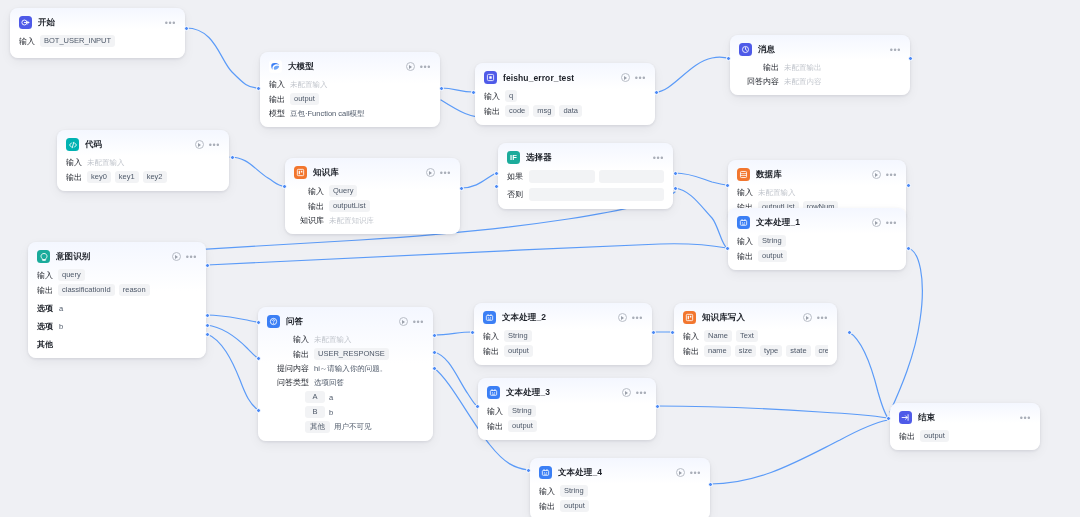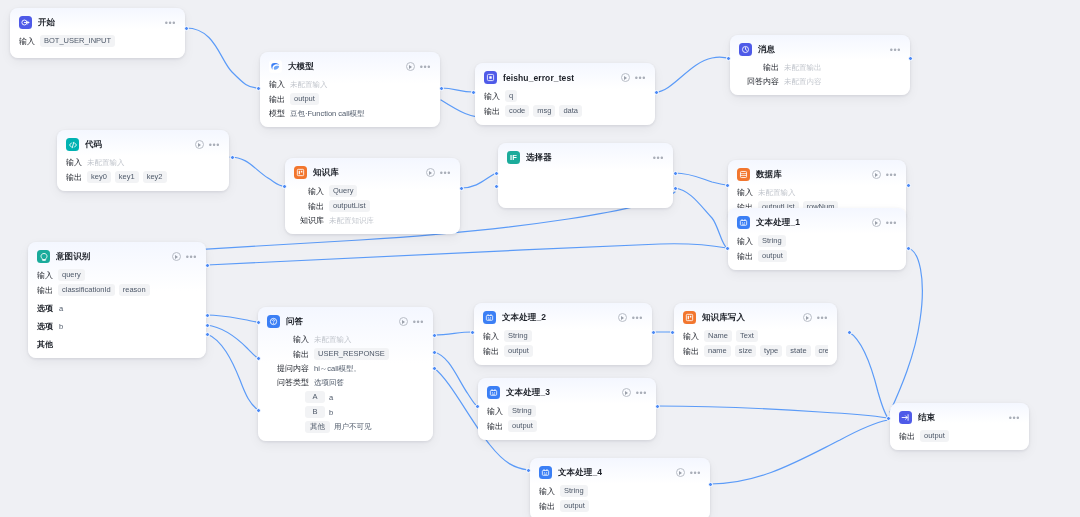--- a/index.html
+++ b/index.html
@@ -297,20 +297,35 @@
       <div class="node tinted" style="left: 498px; top: 143px; width: 175px; min-height: 65px;">
         <div class="nhead">
           <span class="nicon" style="background: rgb(26, 171, 155);">
             <span style="font-size:7.5px;font-weight:bold;color:#fff;letter-spacing:.2px;">IF</span>
           </span>
           <span class="ntitle">选择器</span>
           <span class="nhead-right">
             <span class="dots">•••</span>
           </span>
         </div>
+        <div class="nbody">
+          <div class="sel-row">
+            <span class="rlabel">如果</span>
+            <span class="sel-fields">
+              <span class="sel-field"></span>
+              <span class="sel-field"></span>
+            </span>
+          </div>
+          <div class="sel-row">
+            <span class="rlabel">否则</span>
+            <span class="sel-fields">
+              <span class="sel-field wide"></span>
+            </span>
+          </div>
+        </div>
       </div>
       <div class="node tinted" style="left: 728px; top: 160px; width: 178px; min-height: 52px;">
         <div class="nhead">
           <span class="nicon" style="background: rgb(242, 118, 46);">
             <svg width="9" height="9" viewBox="0 0 16 16">
               <rect x="2.6" y="2.6" width="10.8" height="10.8" rx="1.6" fill="none" stroke="#fff" stroke-width="1.5"></rect>
               <path d="M2.6 6.4 H13.4 M2.6 9.7 H13.4" stroke="#fff" stroke-width="1.3"></path>
             </svg>
           </span>
           <span class="ntitle">数据库</span>
@@ -435,21 +450,21 @@
             <span class="muted">未配置输入</span>
           </div>
           <div class="row">
             <span class="rlabel w-right" style="width: 42px;">输出</span>
             <span class="tags">
               <span class="tag">USER_RESPONSE</span>
             </span>
           </div>
           <div class="row">
             <span class="rlabel w-right" style="width: 42px;">提问内容</span>
-            <span class="plain">hi～call模型。</span>
+            <span class="plain">hi～请输入你的问题。</span>
           </div>
           <div class="row">
             <span class="rlabel w-right" style="width: 42px;">问答类型</span>
             <span class="plain">选项回答</span>
           </div>
           <div class="opt-row">
             <span class="opt-key">A</span>
             <span class="opt-val">a</span>
           </div>
           <div class="opt-row">
@@ -594,21 +609,21 @@
             </span>
           </div>
           <div class="row">
             <span class="rlabel">输出</span>
             <span class="tags">
               <span class="tag">output</span>
             </span>
           </div>
         </div>
       </div>
-      <div class="node tinted" style="left: 890px; top: 403px; width: 139px; min-height: 46px;">
+      <div class="node tinted" style="left: 890px; top: 403px; width: 150px; min-height: 46px;">
         <div class="nhead">
           <span class="nicon" style="background: rgb(78, 90, 232);">
             <svg width="9" height="9" viewBox="0 0 16 16">
               <path d="M2 8 H11" stroke="#fff" stroke-width="1.6" stroke-linecap="round"></path>
               <path d="M8 5 L11 8 L8 11" fill="none" stroke="#fff" stroke-width="1.6" stroke-linecap="round" stroke-linejoin="round"></path>
               <path d="M12.6 3 V13" stroke="#fff" stroke-width="1.6" stroke-linecap="round"></path>
             </svg>
           </span>
           <span class="ntitle">结束</span>
           <span class="nhead-right">

